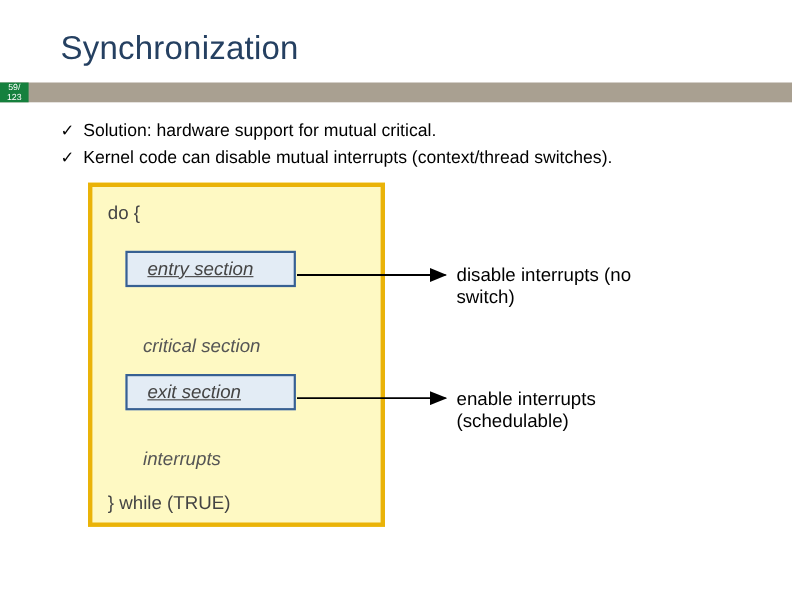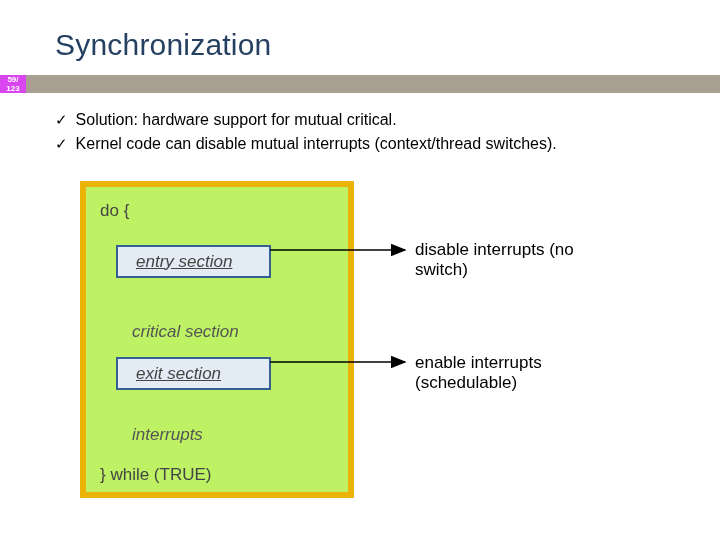--- a/index.html
+++ b/index.html
@@ -33,30 +33,29 @@
     width: 720px;
     height: 18px;
     background: #a9a091;
   }
   .page-badge {
     position: absolute;
     left: 0;
     top: 75px;
     width: 26px;
     height: 18px;
-    background: #d946ef;
+    background: #15803d;
     color: #fff;
     font-size: 8px;
     line-height: 9px;
     text-align: center;
     display: flex;
     align-items: center;
     justify-content: center;
     white-space: pre;
-    font-weight: bold;
   }
   .bullets {
     position: absolute;
     left: 55px;
     top: 108px;
     font-size: 16px;
     line-height: 24px;
     width: 640px;
   }
   .bullet {
@@ -64,25 +63,25 @@
     align-items: baseline;
   }
   .check {
     font-family: "Segoe UI Symbol", Arial, sans-serif;
     font-size: 15px;
     margin-right: 8px;
   }
   .diagram {
     position: absolute;
     left: 80px;
-    top: 181px;
+    top: 166px;
     width: 262px;
     height: 305px;
-    border: 6px solid #eab308;
-    background: #bef264;
+    border: 4px solid #eab308;
+    background: #fef9c3;
   }
   .diag-text {
     position: absolute;
     font-family: Arial, sans-serif;
     font-size: 17px;
     color: #444;
   }
   .doline { left: 14px; top: 14px; }
   .critical { left: 46px; top: 135px; color:#555; font-style: italic; }
   .remainder { left: 46px; top: 238px; color:#555; font-style: italic; }

